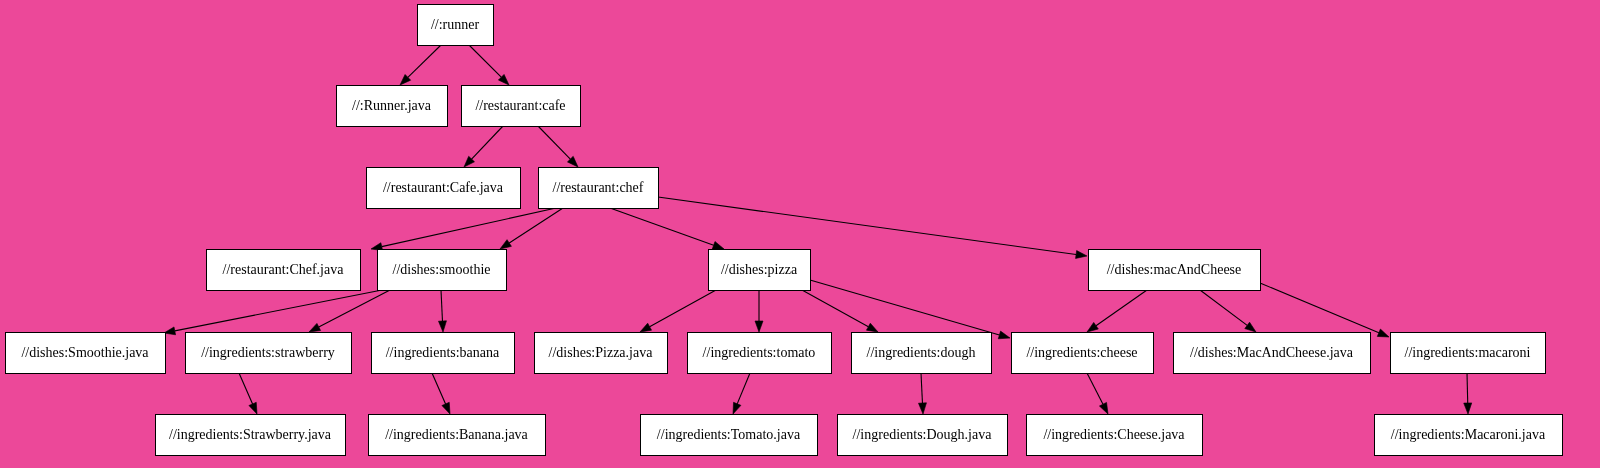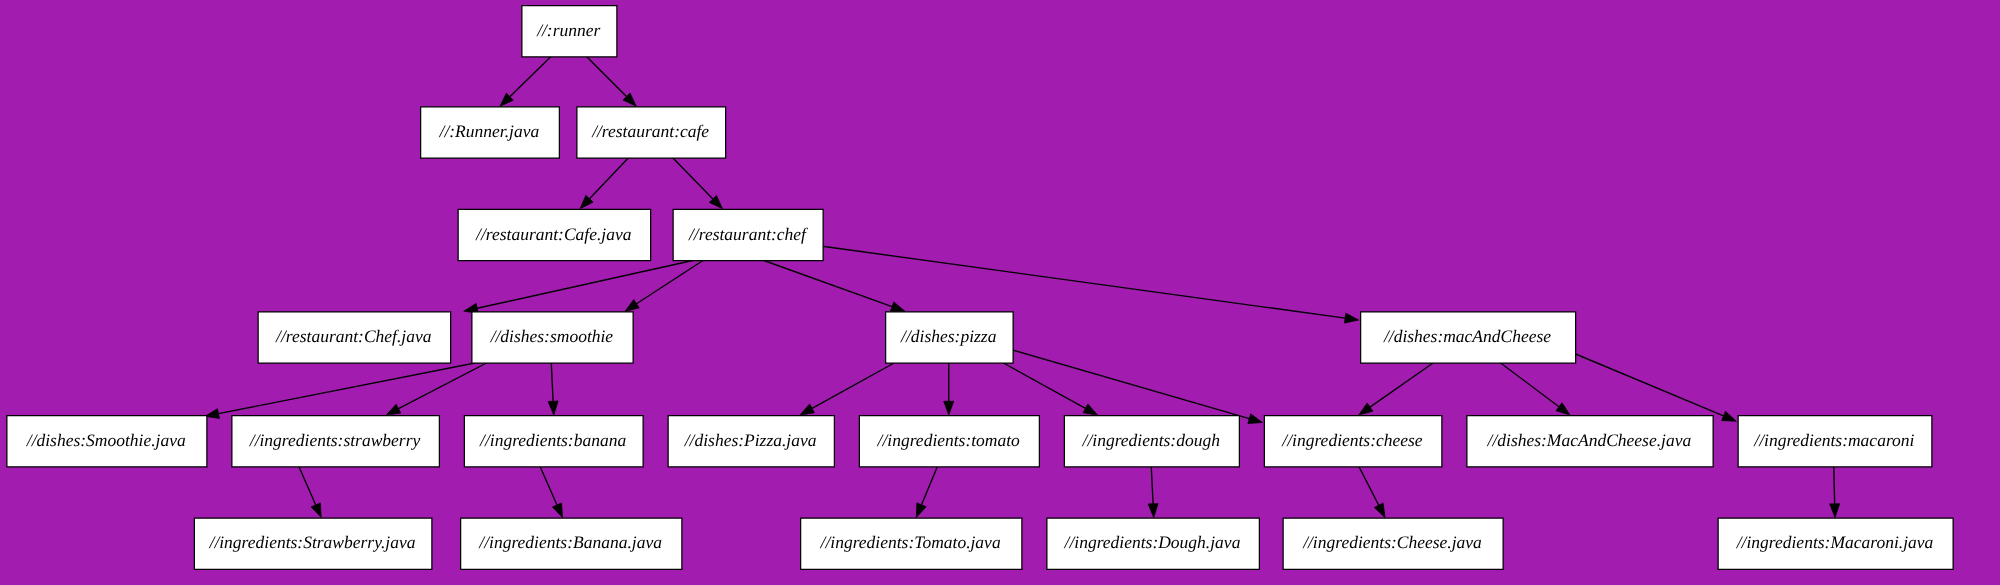--- a/index.html
+++ b/index.html
@@ -4,24 +4,23 @@
 <style>
   html, body {
     margin: 0;
     padding: 0;
     background: #ffffff;
   }
   #graph-root {
     position: relative;
     width: 1600px;
     height: 468px;
-    background: #a21caf;
+    background: #ec4899;
     font-family: "Liberation Serif", "DejaVu Serif", serif;
     overflow: hidden;
-    font-style: italic;
   }
   svg#graph-canvas {
     position: absolute;
     top: 0;
     left: 0;
     width: 1600px;
     height: 468px;
     display: block;
   }
   .node-box {

